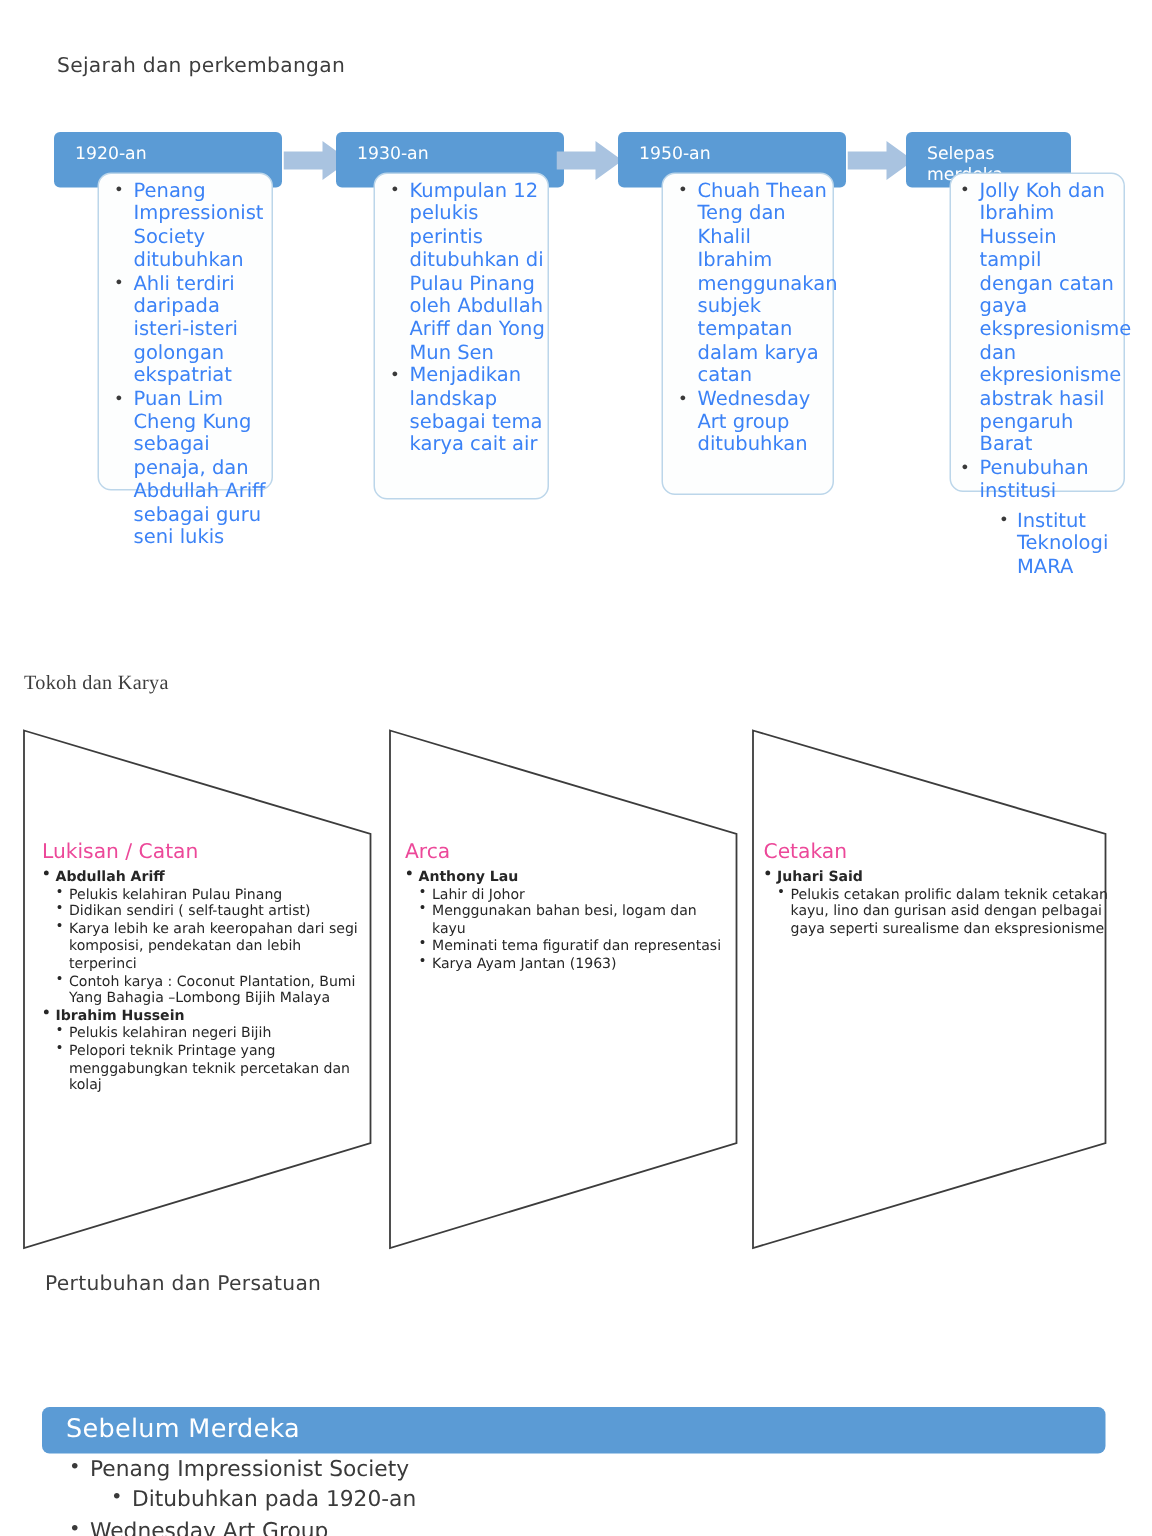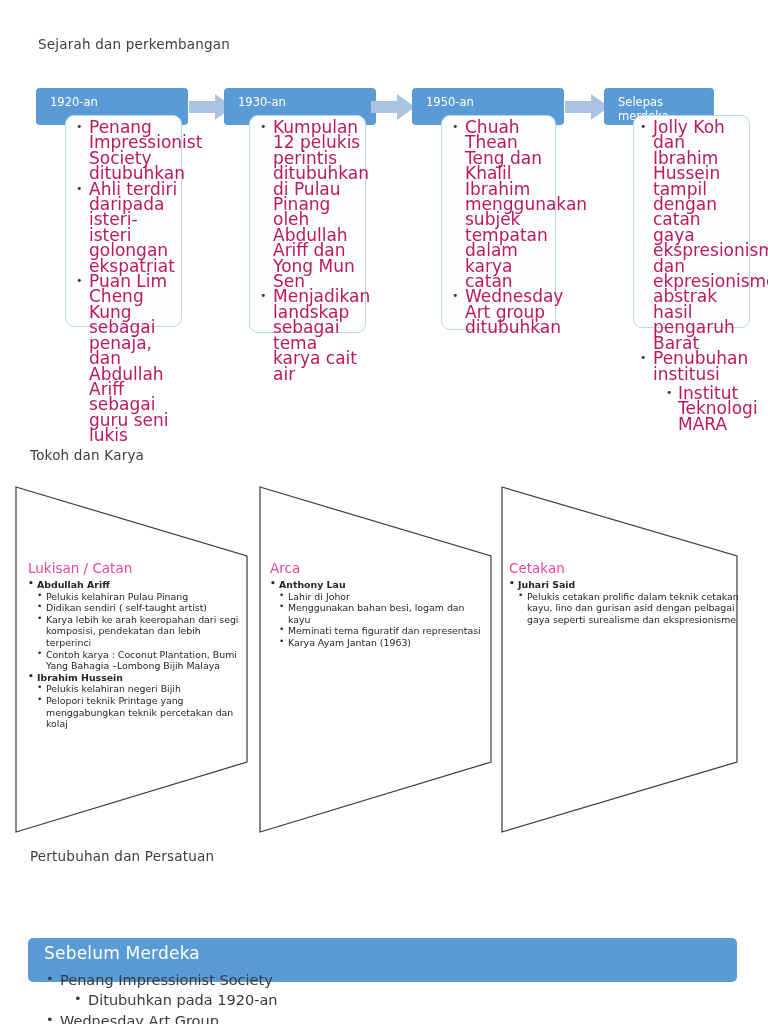--- a/index.html
+++ b/index.html
@@ -15,21 +15,21 @@
 
   
   .section-title {
     position: absolute;
     font-size: 13.5px;
     color: #3d3d3d;
     letter-spacing: .2px;
     white-space: nowrap;
   }
   #title-sejarah  { left: 38px;  top: 36px; }
-  #title-tokoh    { left: 30px;  top: 447px; }
+  #title-tokoh    { left: 16px;  top: 447px; font-family: Liberation Serif, serif; }
   #title-pertubuhan { left: 30px; top: 848px; }
 
   
   .timeline { position: absolute; left: 0; top: 0; width: 768px; height: 410px; }
 
   .tl-step { position: absolute; top: 88px; }
 
   .tl-header {
     position: absolute;
     top: 0; left: 0;
@@ -53,23 +53,23 @@
     background: #fdfefe;
     border: 1px solid #bcd6ea;
     border-radius: 9px;
   }
   .tl-list {
     position: absolute;
     top: 32px;
     margin: 0;
     padding: 0;
     list-style: none;
-    font-size: 17px;
+    font-size: 13px;
     line-height: 15.4px;
-    color: #be185d;
+    color: #3b82f6;
   }
   .tl-list li {
     position: relative;
     padding-left: 13px;
     margin-bottom: 0;
   }
   .tl-list li:before {
     content: "\2022";
     position: absolute;
     left: 0; top: -1px;
@@ -150,21 +150,21 @@
   #trap-0 .trap-body { left: 14px; top: 90px; width: 212px; }
   #trap-1 { left: 258px; }
   #trap-1 .trap-body { left: 12px; top: 90px; width: 212px; }
   #trap-2 { left: 500px; }
   #trap-2 .trap-body { left: 9px; top: 90px; width: 246px; }
 
   
   .banner {
     position: absolute;
     left: 28px; top: 938px;
-    width: 709px; height: 44px;
+    width: 709px; height: 31px;
     background: #5B9BD5;
     border-radius: 5px;
     color: #ffffff;
     font-size: 17px;
     padding: 5px 0 0 16px;
     letter-spacing: .2px;
   }
   .banner-list {
     position: absolute;
     left: 46px; top: 970px;

